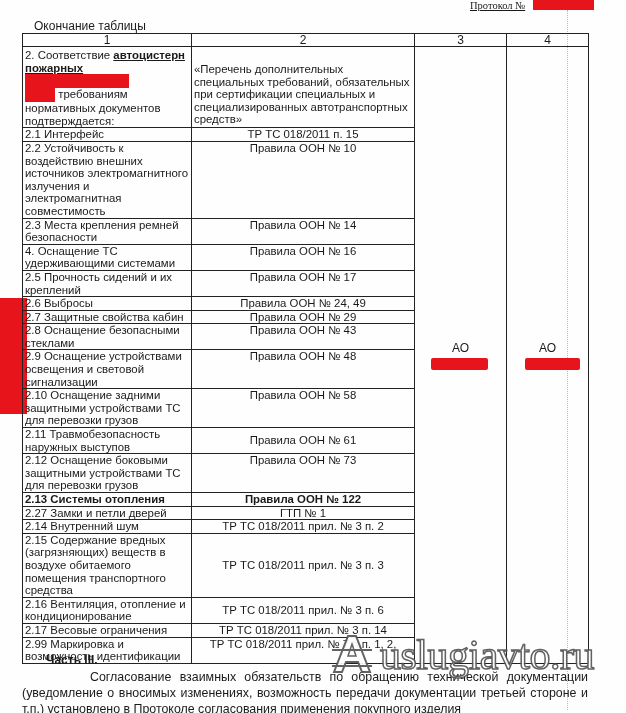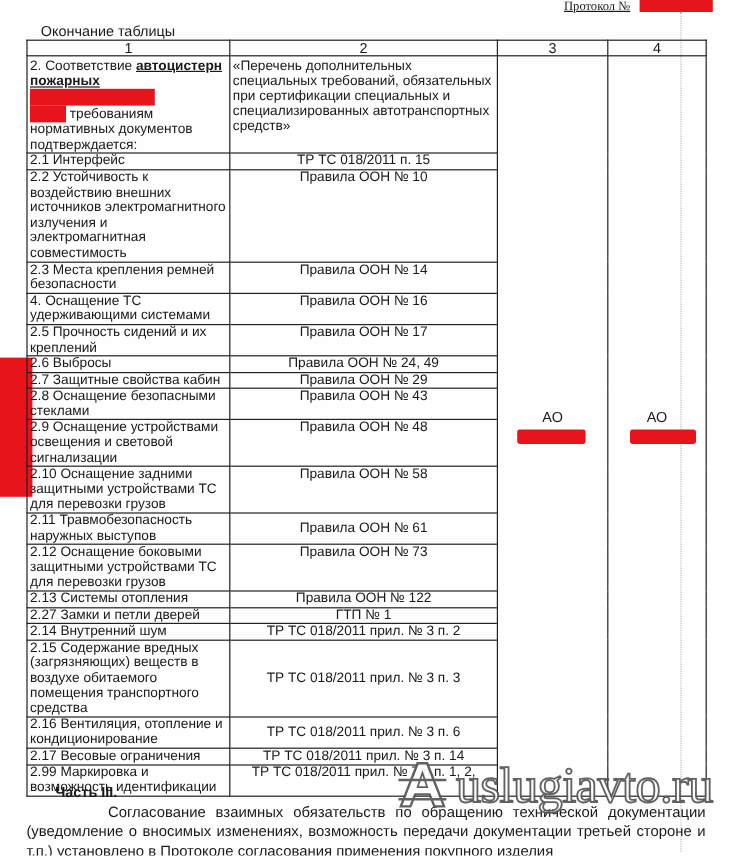--- a/index.html
+++ b/index.html
@@ -64,21 +64,21 @@
     </tr>
   </thead>
   <tbody id="tbody">
     <tr style="height:76px">
       <td class="c1" style="padding-top:2px">
         <span>2. Соответствие </span><span class="bold-u">автоцистерн пожарных</span>
         <span class="redact" style="width:104px;height:14px"></span><br>
         <span class="redact" style="width:30px;height:14px"></span>
         <span>требованиям нормативных документов подтверждается:</span>
       </td>
-      <td class="c1" style="padding-top:2px">«Перечень дополнительных специальных требований, обязательных при сертификации специальных и специализированных автотранспортных средств»</td>
+      <td class="c1" style="padding-top:16px">«Перечень дополнительных специальных требований, обязательных при сертификации специальных и специализированных автотранспортных средств»</td>
       <td class="ao-cell" id="col3cell" rowspan="20">
         <div class="ao" style="top:295px">АО</div>
         <div class="ao-redact" style="top:311px;left:16px;width:57px"></div>
       </td>
       <td class="ao-cell" id="col4cell" rowspan="20">
         <div class="ao" style="top:295px">АО</div>
         <div class="ao-redact" style="top:311px;left:18px;width:55px"></div>
       </td>
     </tr>
   <tr style="height: 12px;">
@@ -122,21 +122,21 @@
         <td class="c2">Правила ООН № 58</td>
       </tr>
       <tr style="height: 26px; margin-left: 15px;">
         <td class="c1">2.11 Травмобезопасность наружных выступов</td>
         <td class="c2" style="vertical-align: middle;">Правила ООН № 61</td>
       </tr>
       <tr style="height: 38px;">
         <td class="c1">2.12 Оснащение боковыми защитными устройствами ТС для перевозки грузов</td>
         <td class="c2">Правила ООН № 73</td>
       </tr>
-      <tr style="height: 12px;">
+      <tr style="height: 12px; font-weight: bold;">
         <td class="c1">2.13 Системы отопления</td>
         <td class="c2">Правила ООН № 122</td>
       </tr>
       <tr style="height: 12px;">
         <td class="c1">2.27 Замки и петли дверей</td>
         <td class="c2">ГТП № 1</td>
       </tr>
       <tr style="height: 12px;">
         <td class="c1">2.14 Внутренний шум</td>
         <td class="c2">ТР ТС 018/2011 прил. № 3 п. 2</td>

